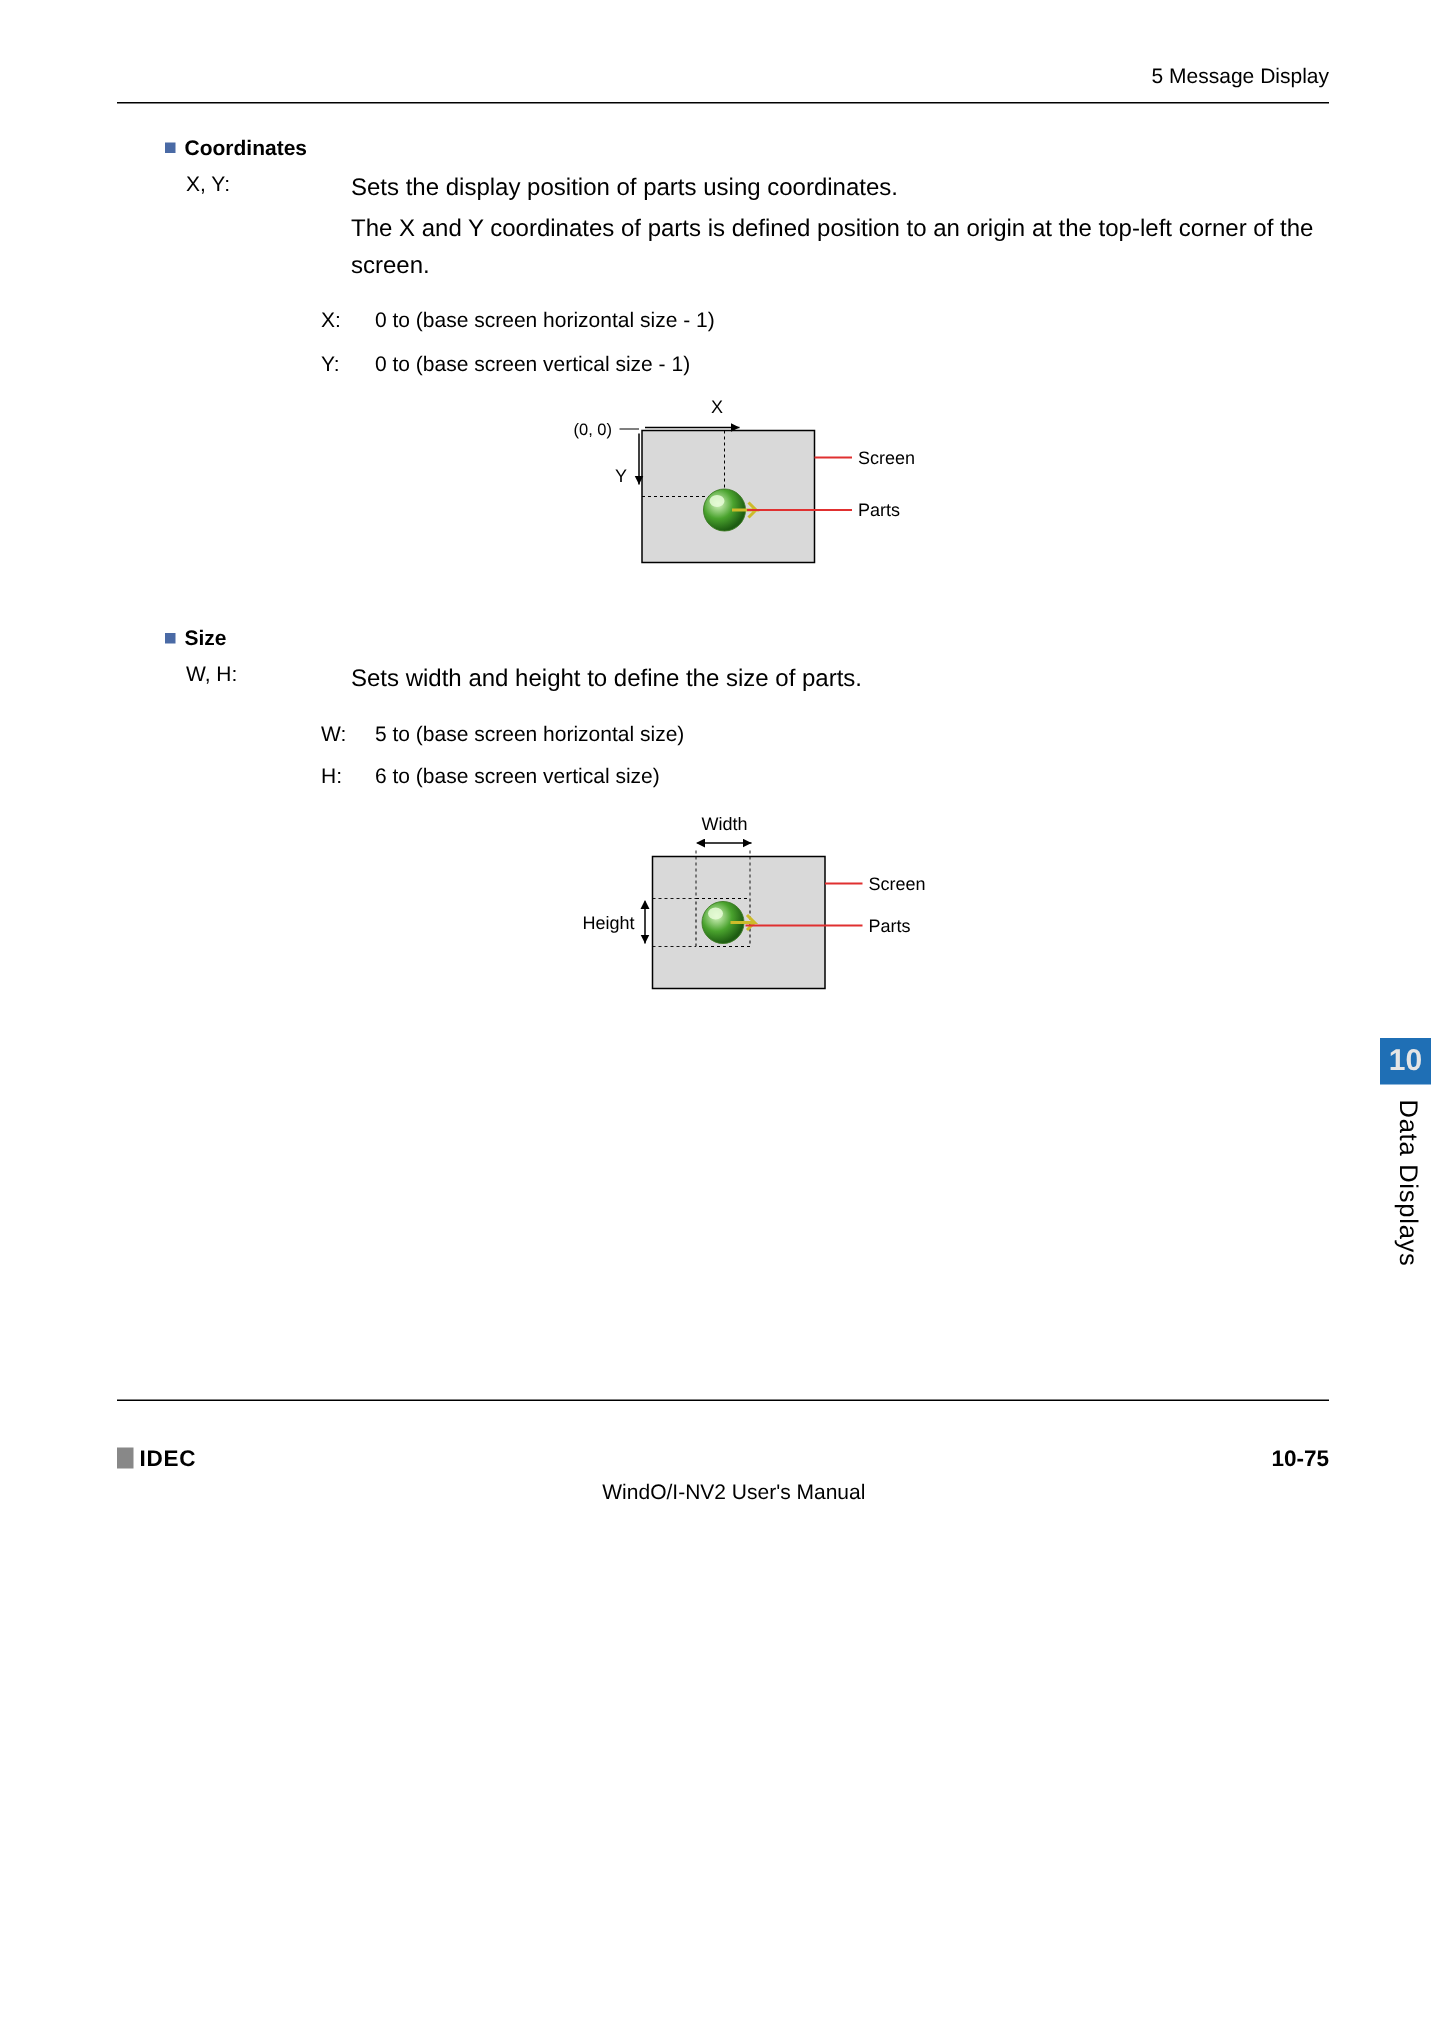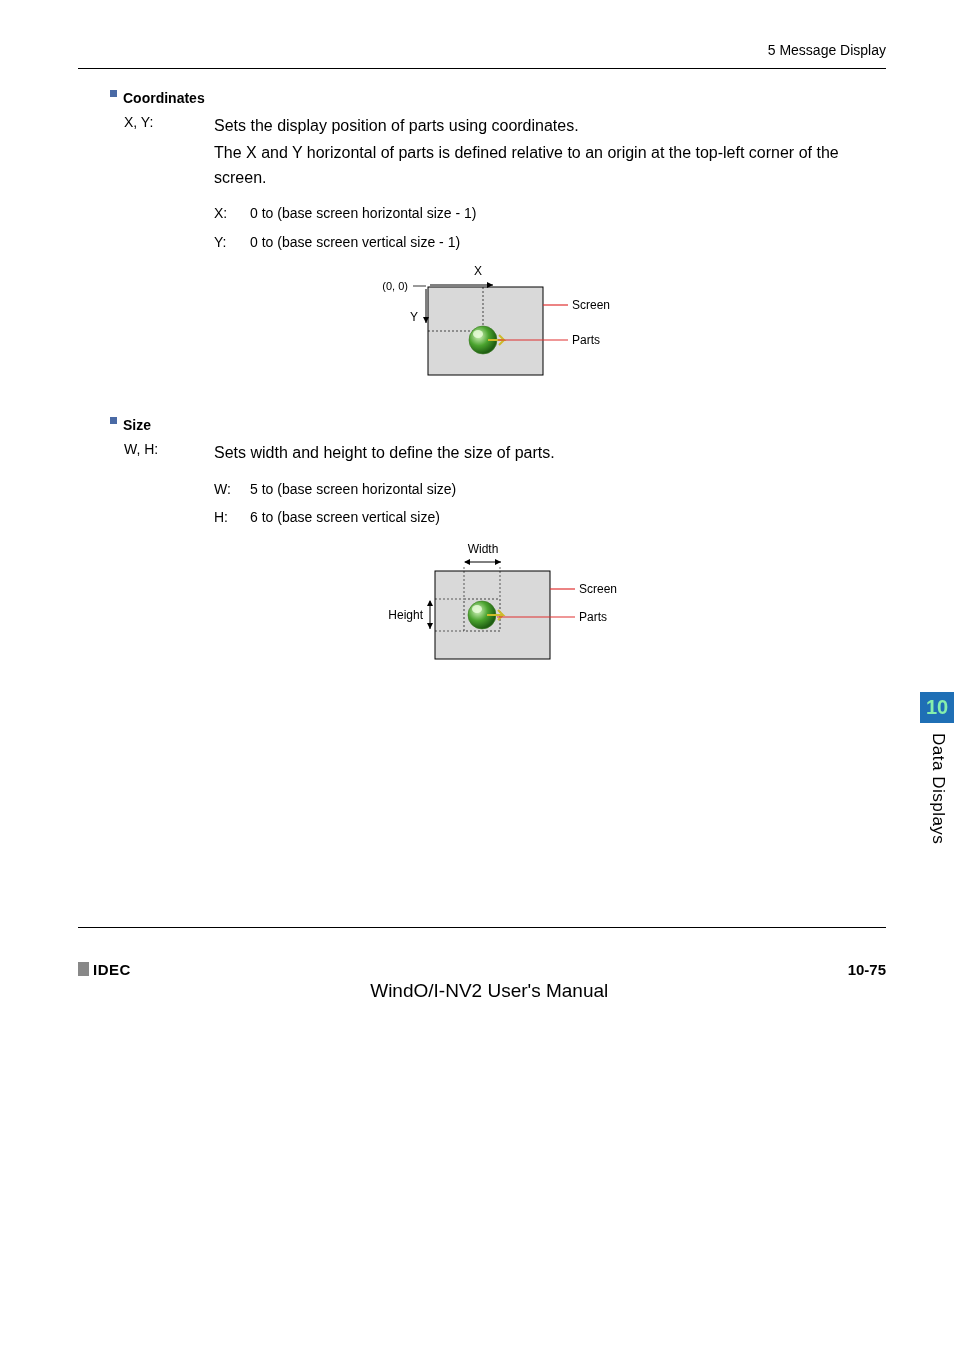--- a/index.html
+++ b/index.html
@@ -2,43 +2,43 @@
 <html><head>
 <meta charset="utf-8">
 <style>
   * { box-sizing: border-box; margin: 0; padding: 0; }
   html, body { width: 954px; height: 1350px; background: #fff; font-family: Verdana, Arial, sans-serif; color: #000; }
   .page { position: relative; width: 954px; height: 1038px; }
   .header-region { position: absolute; top: 42px; left: 78px; right: 68px; }
   .header-line { border-bottom: 1.5px solid #000; margin-top: 6px; }
   .header-text { text-align: right; font-size: 14px; padding-bottom: 4px; }
   .content { position: absolute; top: 88px; left: 110px; right: 68px; }
-  .bullet-row { display: flex; align-items: flex-start; margin-top: 2px; margin-bottom: 8px; }
+  .bullet-row { display: flex; align-items: center; margin-top: 2px; margin-bottom: 8px; }
   .bullet-sq { width: 7px; height: 7px; background: #4a6aa5; margin-right: 6px; flex-shrink:0; }
   .bullet-title { font-weight: bold; font-size: 14px; }
-  .def-row { display: flex; align-items: flex-start; margin-left: 14px; margin-bottom: 10px; }
+  .def-row { display: flex; align-items: flex-start; margin-left: 14px; margin-bottom: 10px; gap: 20px; }
   .def-label { width: 90px; font-size: 14px; flex-shrink: 0; }
   .def-body { font-size: 16px; line-height: 1.55; }
   .def-body p { margin-bottom: 2px; }
   .sub-list { margin-left: 104px; margin-top: 4px; }
   .sub-item { display: flex; font-size: 14px; line-height: 1.6; margin-bottom: 6px; }
   .sub-key { width: 36px; flex-shrink:0; }
   .diagram-wrap { display:flex; justify-content:center; margin: 10px 0 24px 0; }
 
   
   .side-tab { position: absolute; right: 0; top: 692px; width: 34px; }
-  .side-tab-num { background: #1f6fb5; color: #86efac; font-weight: bold; font-size: 20px; text-align: center; padding: 4px 0; font-family: Arial, sans-serif; }
+  .side-tab-num { background: #1f6fb5; color: #e5e5e5; font-weight: bold; font-size: 20px; text-align: center; padding: 4px 0; font-family: Arial, sans-serif; }
   .side-tab-text { writing-mode: vertical-rl; font-size: 17px; padding: 10px 6px 10px 8px; letter-spacing: 0.5px; }
 
   
   .footer { position: absolute; bottom: 36px; left: 78px; right: 68px; border-top: 1.5px solid #000; padding-top: 8px; display:flex; align-items:center; justify-content:space-between; font-size: 13px; }
   .footer-left { display:flex; align-items:center; gap:4px; }
   .footer-logo-box { width: 11px; height: 14px; background: #888; }
   .footer-logo-text { font-weight: bold; font-family: Arial, sans-serif; font-size: 15px; letter-spacing: 0.5px; }
-  .footer-center { font-size: 19px; margin-top: 44px; }
+  .footer-center { font-size: 14px; margin-top: 44px; }
   .footer-right { font-weight: bold; font-size: 15px; }
 
   
   svg { display:block; }
 </style>
 </head>
 <body>
 
 <div class="page">
 
@@ -51,21 +51,21 @@
 
     <div class="bullet-row">
       <div class="bullet-sq"></div>
       <div class="bullet-title">Coordinates</div>
     </div>
 
     <div class="def-row">
       <div class="def-label">X, Y:</div>
       <div class="def-body">
         <p>Sets the display position of parts using coordinates.</p>
-        <p>The X and Y horizontal of parts is defined relative to an origin at the top-left corner of the screen.</p>
+        <p>The X and Y coordinates of parts is defined position to an origin at the top-left corner of the screen.</p>
       </div>
     </div>
 
     <div class="sub-list">
       <div class="sub-item">
         <span class="sub-key">X:</span>
         <span>0 to (base screen horizontal size - 1)</span>
       </div>
       <div class="sub-item">
         <span class="sub-key">Y:</span>

